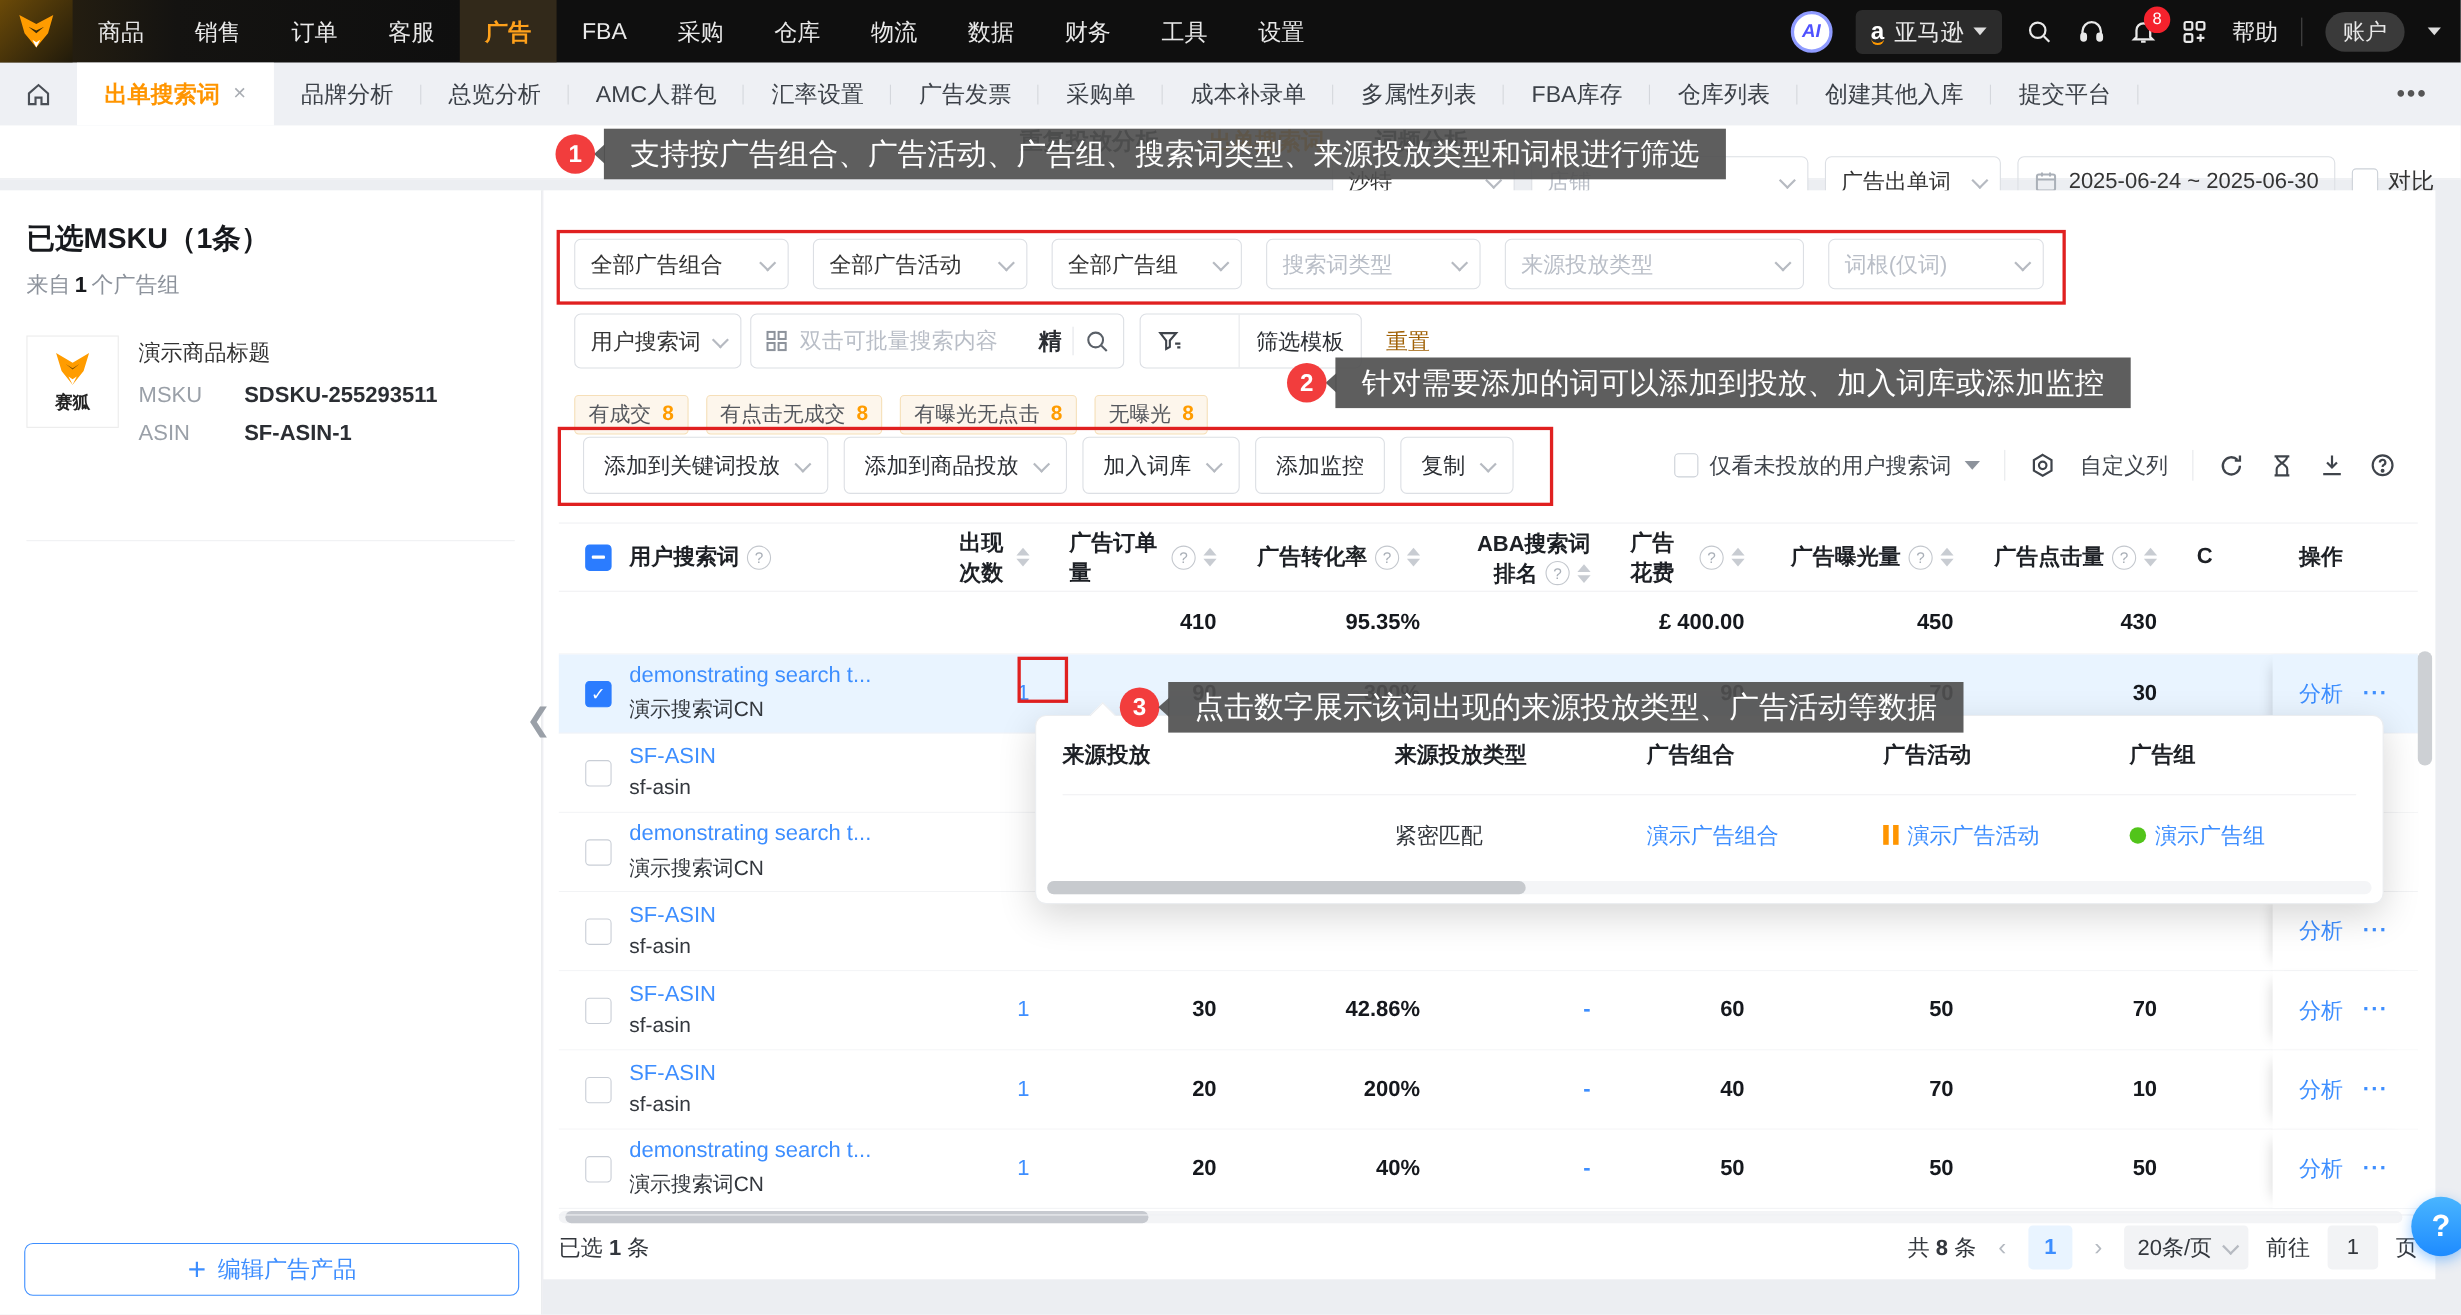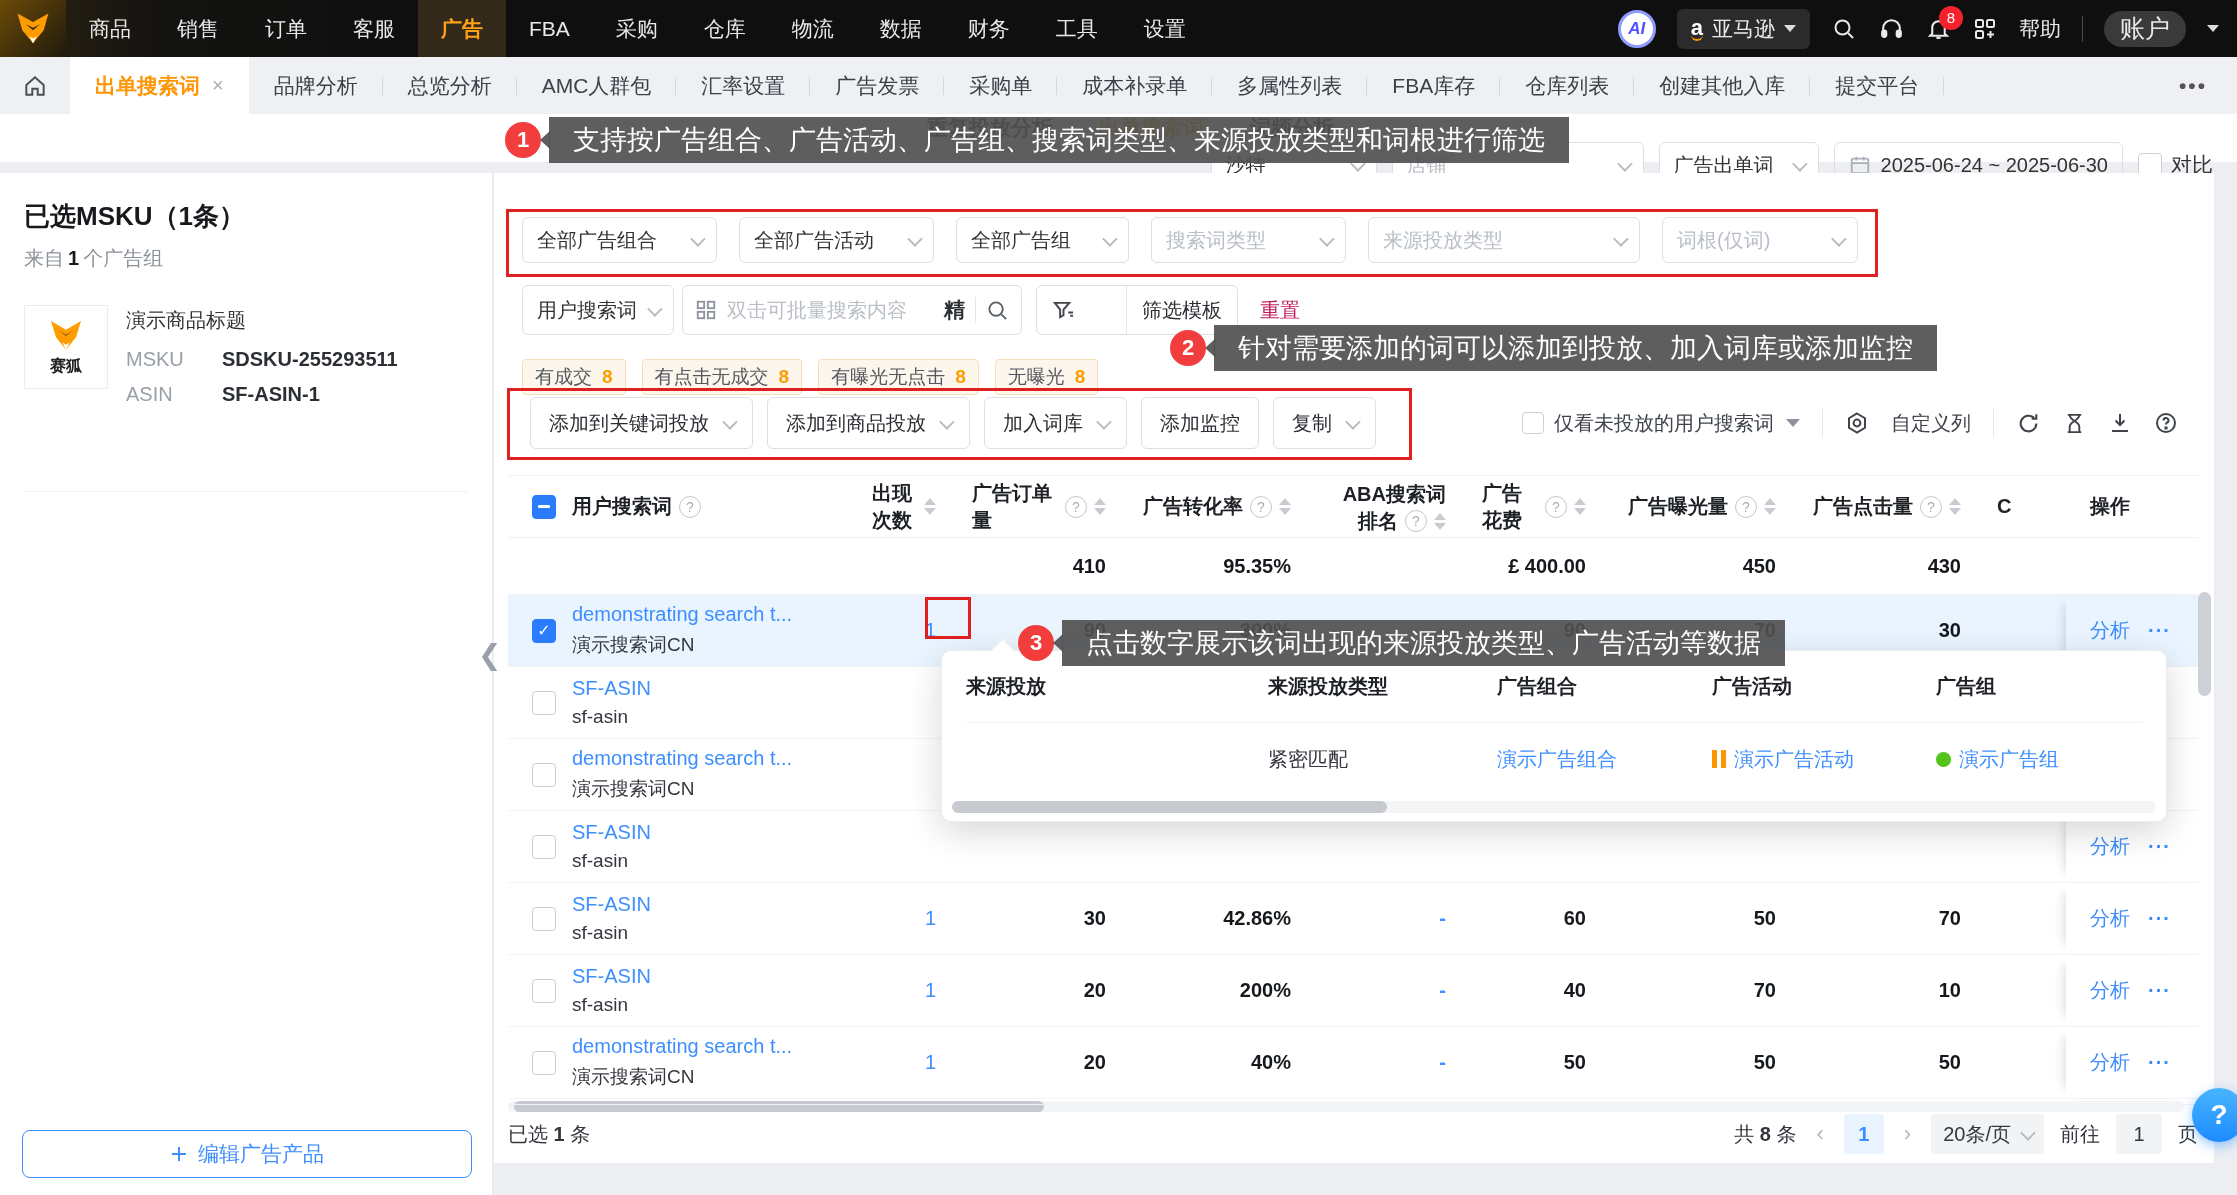--- a/index.html
+++ b/index.html
@@ -18,21 +18,21 @@
   .topnav .ti.on { background:#32291a; color:#ffa11b; font-weight:700; }
   .topright { margin-left:auto; display:flex; align-items:center; gap:21px; padding-right:18px; }
   .aibadge { width:38px; height:38px; border-radius:50%; background:#fff; border:3px solid #8f9bff;
     color:#4f52ff; font-weight:700; font-style:italic; font-size:17px; display:flex; align-items:center; justify-content:center; }
   .mkpill { height:40px; background:#2b2b2b; border-radius:6px; display:flex; align-items:center; gap:9px; padding:0 14px; }
   .amz-a { color:#fff; font-weight:700; font-size:22px; line-height:1; border-bottom:2px solid #ff9900; border-radius:0 0 8px 8px; }
   .ticon { width:26px; height:26px; display:flex; align-items:center; justify-content:center; position:relative; }
   .badge { position:absolute; top:-10px; right:-12px; min-width:24px; height:24px; border-radius:12px;
     background:#f5222d; color:#fff; font-size:15px; display:flex; align-items:center; justify-content:center; padding:0 5px; }
   .tdiv { width:1px; height:26px; background:#4a4a4a; }
-  .acctpill { height:36px; background:#3a3a3a; border-radius:18px; padding:0 16px; display:flex; align-items:center; font-size:25px; }
+  .acctpill { height:36px; background:#3a3a3a; border-radius:18px; padding:0 16px; display:flex; align-items:center; font-size:20px; }
   .caret-w { width:0; height:0; border-left:6px solid transparent; border-right:6px solid transparent; border-top:7px solid #ddd; }
 
   
   .tabbar { position:absolute; left:0; top:57px; width:2237px; height:57px; background:#eef0f4;
     display:flex; align-items:stretch; font-size:21px; color:#3c4148; }
   .homebox { width:70px; display:flex; align-items:center; justify-content:center; }
   .tab { display:flex; align-items:center; padding:0 25px; position:relative; cursor:pointer; white-space:nowrap; }
   .tab:not(.on):not(:last-child)::after { content:""; position:absolute; right:0; top:20px; height:18px; width:1px; background:#d4d7dc; }
   .tab.on { background:#fff; color:#ff9500; font-weight:700; }
   .tab .x { margin-left:12px; color:#a9adb3; font-weight:400; font-size:20px; }
@@ -76,21 +76,21 @@
   .redbox { position:absolute; border:3px solid #e02020; }
   .srow { position:absolute; left:28px; top:112px; height:50px; display:flex; align-items:center; }
   .inputbox { height:50px; border:1px solid #dcdfe4; border-radius:6px; display:flex; align-items:center; padding:0 12px; gap:10px; width:340px; margin-left:8px; background:#fff; }
   .inputbox input { border:none; outline:none; flex:1; font-size:20px; color:#333; min-width:0; font-family:inherit; }
   .inputbox input::placeholder { color:#b9bec7; }
   .jing { font-weight:700; color:#2b2e33; font-size:21px; }
   .vdiv { width:1px; height:26px; background:#e3e5e9; }
   .fgroup { margin-left:14px; height:50px; border:1px solid #dcdfe4; border-radius:6px; display:flex; align-items:center; }
   .fseg { padding:0 15px; height:100%; display:flex; align-items:center; font-size:20px; color:#2b2e33; }
   .fseg + .fseg { border-left:1px solid #e7e9ec;margin-left:36px; }
-  .reset { margin-left:22px; font-size:20px; color:#be185d; cursor:pointer; }
+  .reset { margin-left:22px; font-size:20px; color:#a16207; cursor:pointer; }
   .tags { position:absolute; left:28px; top:186px; display:flex; gap:16px; }
   .tag { height:36px; background:#fdf6ec; border:1px solid #f6dfb8; border-radius:4px; display:flex; align-items:center; gap:10px; padding:0 12px; font-size:19px; color:#55585e; cursor:pointer; }
   .tag b { color:#ff9c00; font-weight:700; }
   .abtns { position:absolute; left:36px; top:224px; display:flex; gap:14px; }
   .abtn { height:52px; border:1px solid #dcdfe4; border-radius:6px; background:#fff; display:flex; align-items:center; gap:4px; padding:0 18px; font-size:20px; color:#2b2e33; cursor:pointer; }
   .tright { position:absolute; right:36px; top:224px; height:52px; display:flex; align-items:center; gap:22px; color:#3f444b; font-size:20px; }
   .caret-dark { width:0; height:0; border-left:7px solid transparent; border-right:7px solid transparent; border-top:8px solid #8d939c; margin-left:6px; }
   .pdiv { width:1px; height:28px; background:#e7e9ec; }
 
   

